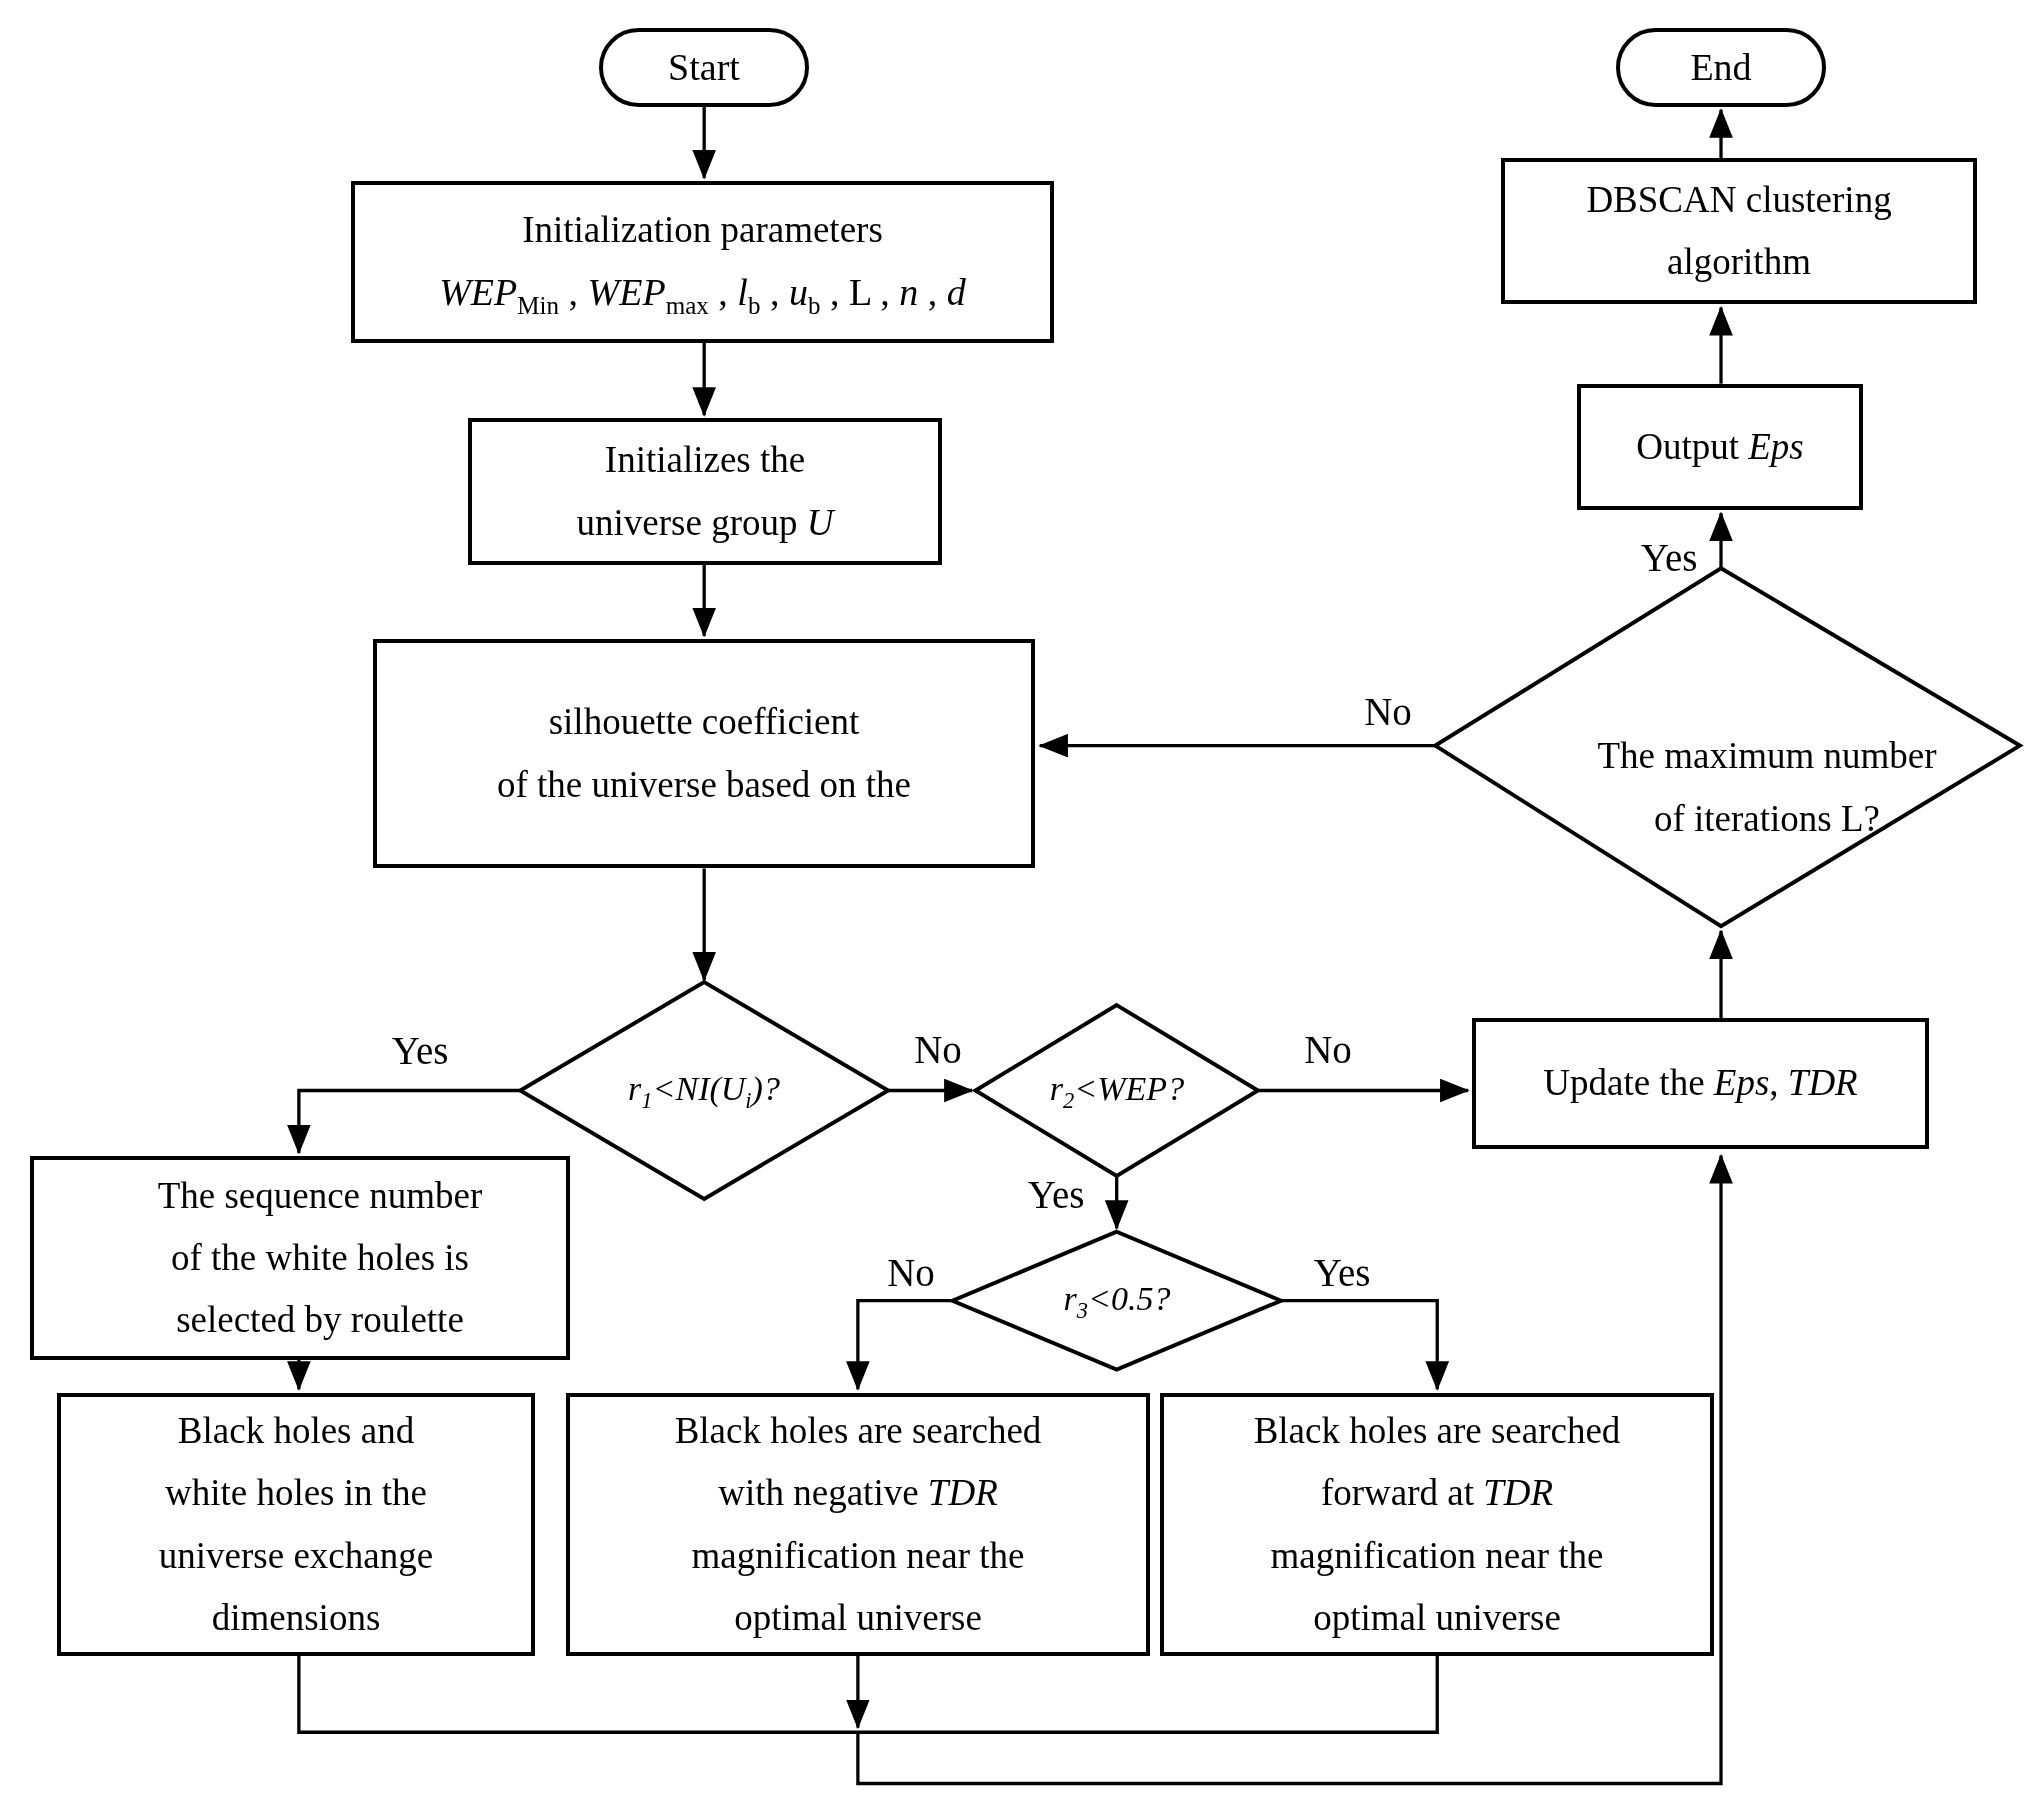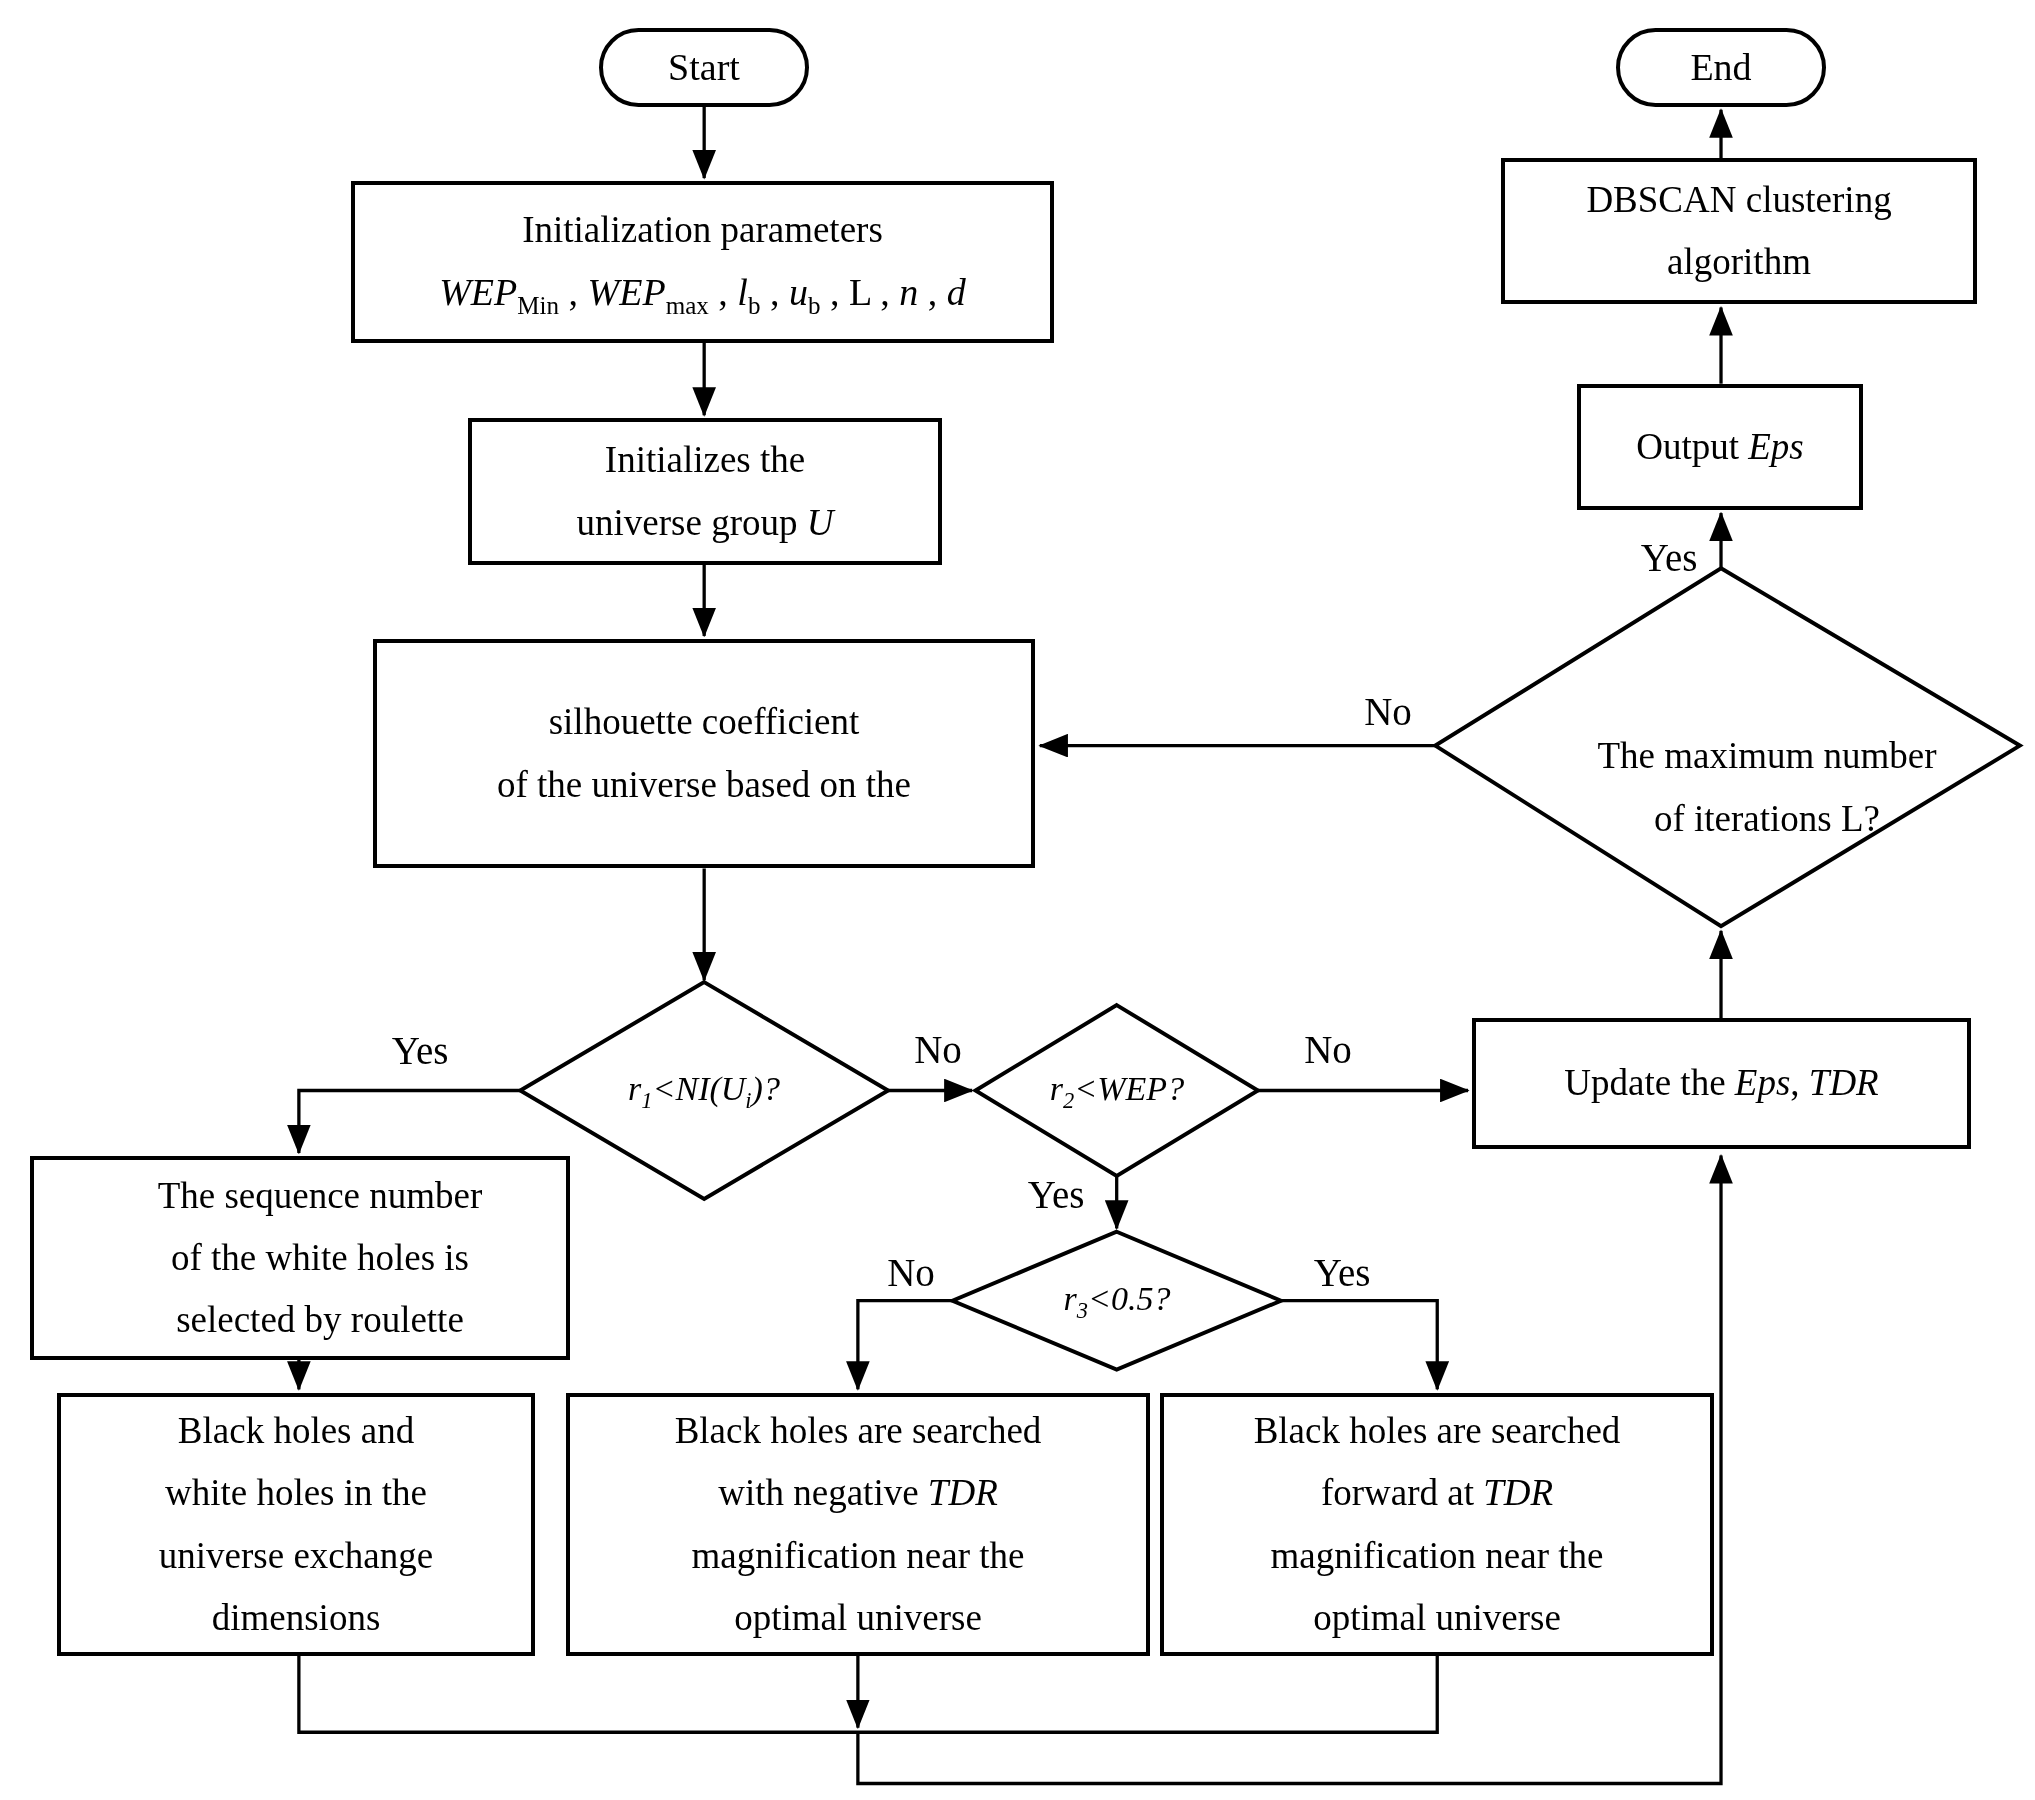--- a/index.html
+++ b/index.html
@@ -117,21 +117,21 @@
 
   <div class="box" style="left:1160px; top:1393px; width:554px; height:263px;">
     <div>Black holes are searched</div>
     <div>
       <span>forward at </span><span class="it">TDR</span>
     </div>
     <div>magnification near the</div>
     <div>optimal universe</div>
   </div>
 
-  <div class="box" style="left:1472px; top:1018px; width:499px; height:131px;">
+  <div class="box" style="left:1472px; top:1018px; width:457px; height:131px;">
     <div>
       <span>Update the </span><span class="it">Eps</span><span>, </span><span class="it">TDR</span>
     </div>
   </div>
 
   <div class="box" style="left:1577px; top:384px; width:286px; height:126px;">
     <div>
       <span>Output </span><span class="it">Eps</span>
     </div>
   </div>

